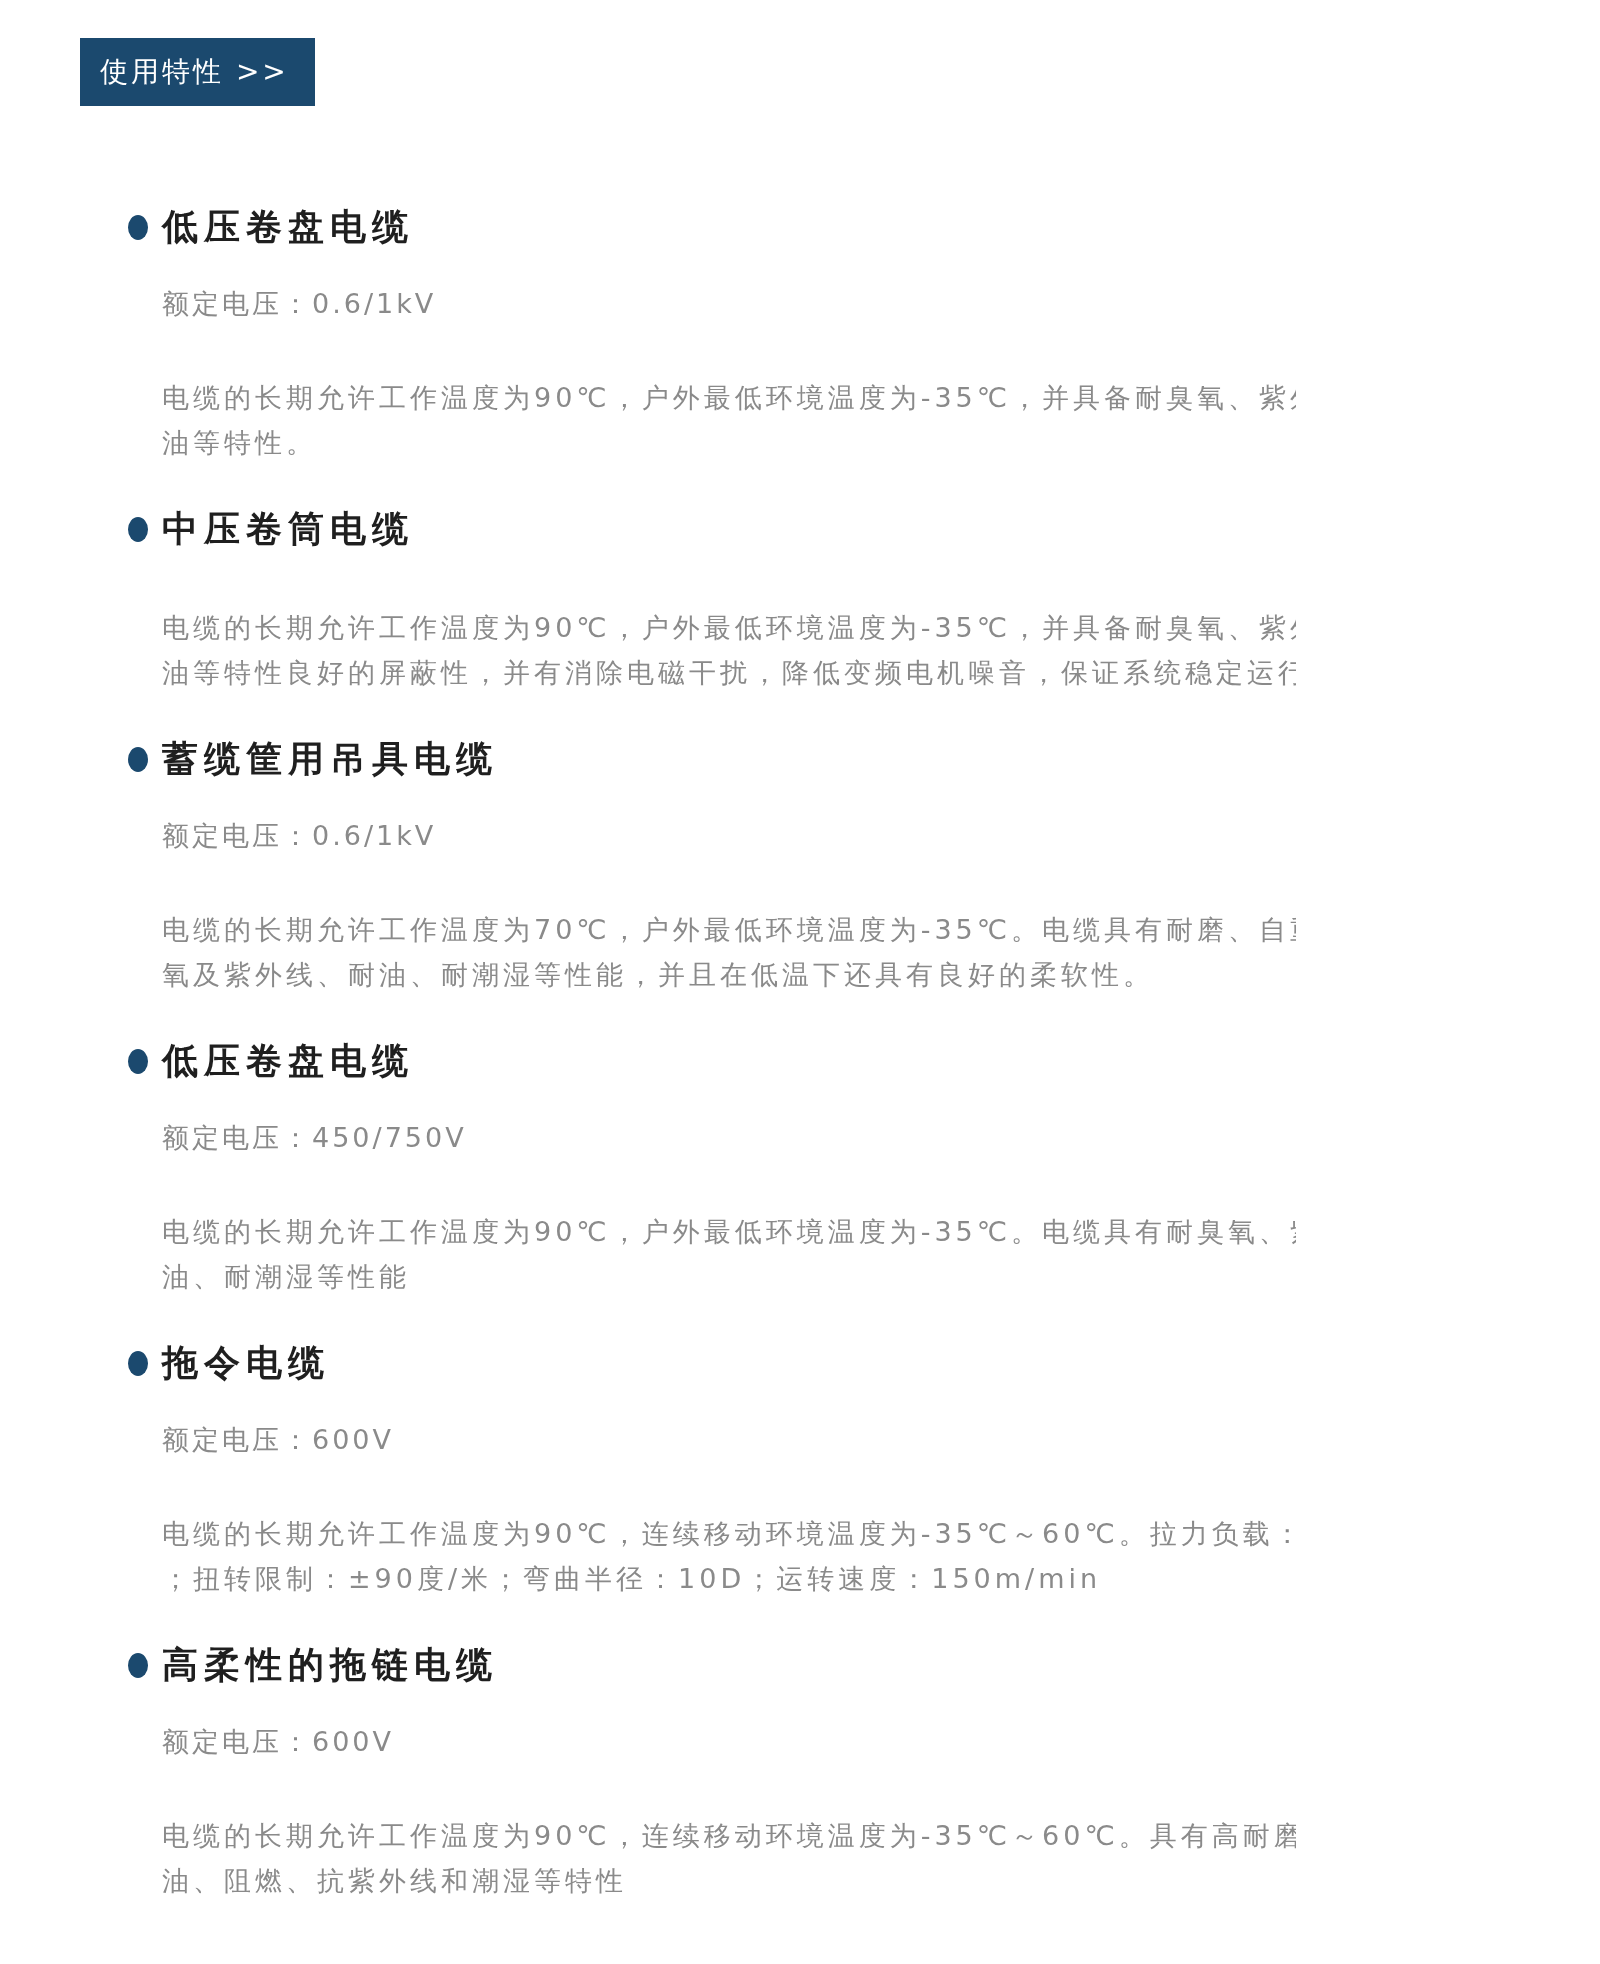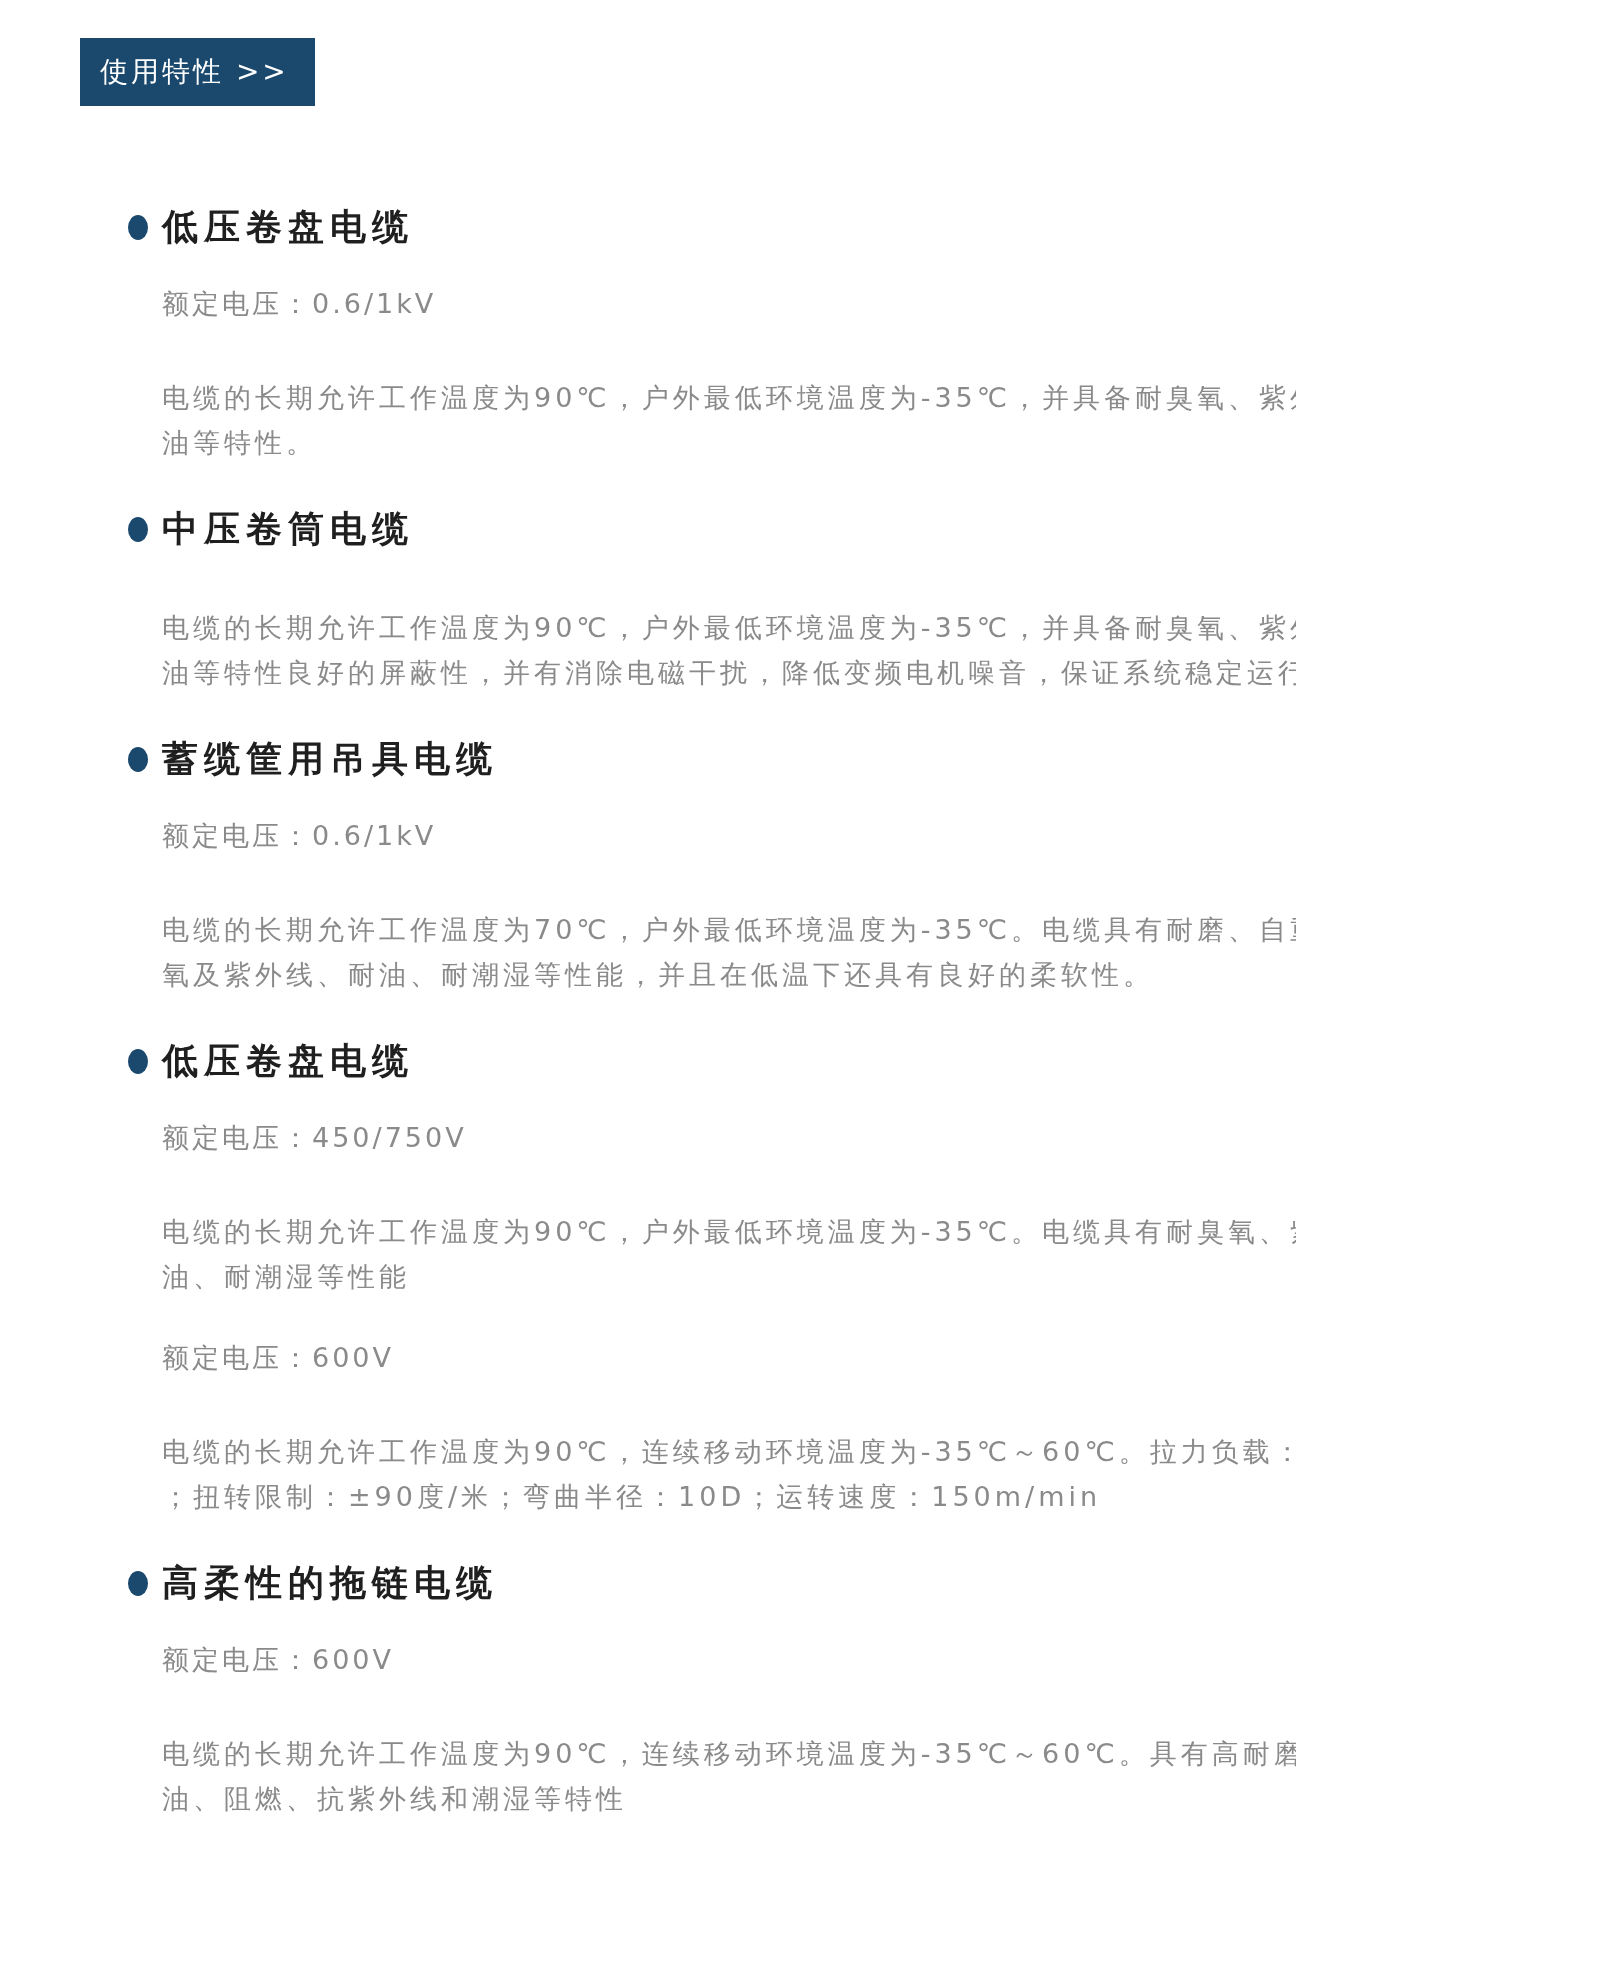--- a/index.html
+++ b/index.html
@@ -114,20 +114,24 @@
     <div class="sec-head">
       <span class="bullet"></span>
       <h2 class="sec-title">低压卷盘电缆</h2>
     </div>
     <p class="voltage">额定电压：450/750V</p>
     <p class="desc">电缆的长期允许工作温度为90℃，户外最低环境温度为-35℃。电缆具有耐臭氧、紫外线、耐
 油、耐潮湿等性能</p>
   </section>
 
   <section class="cable-section">
+    <div class="sec-head">
+      <span class="bullet"></span>
+      <h2 class="sec-title">拖令电缆</h2>
+    </div>
     <p class="voltage">额定电压：600V</p>
     <p class="desc">电缆的长期允许工作温度为90℃，连续移动环境温度为-35℃～60℃。拉力负载：＞15N/mm²
 ；扭转限制：±90度/米；弯曲半径：10D；运转速度：150m/min</p>
   </section>
 
   <section class="cable-section">
     <div class="sec-head">
       <span class="bullet"></span>
       <h2 class="sec-title">高柔性的拖链电缆</h2>
     </div>

